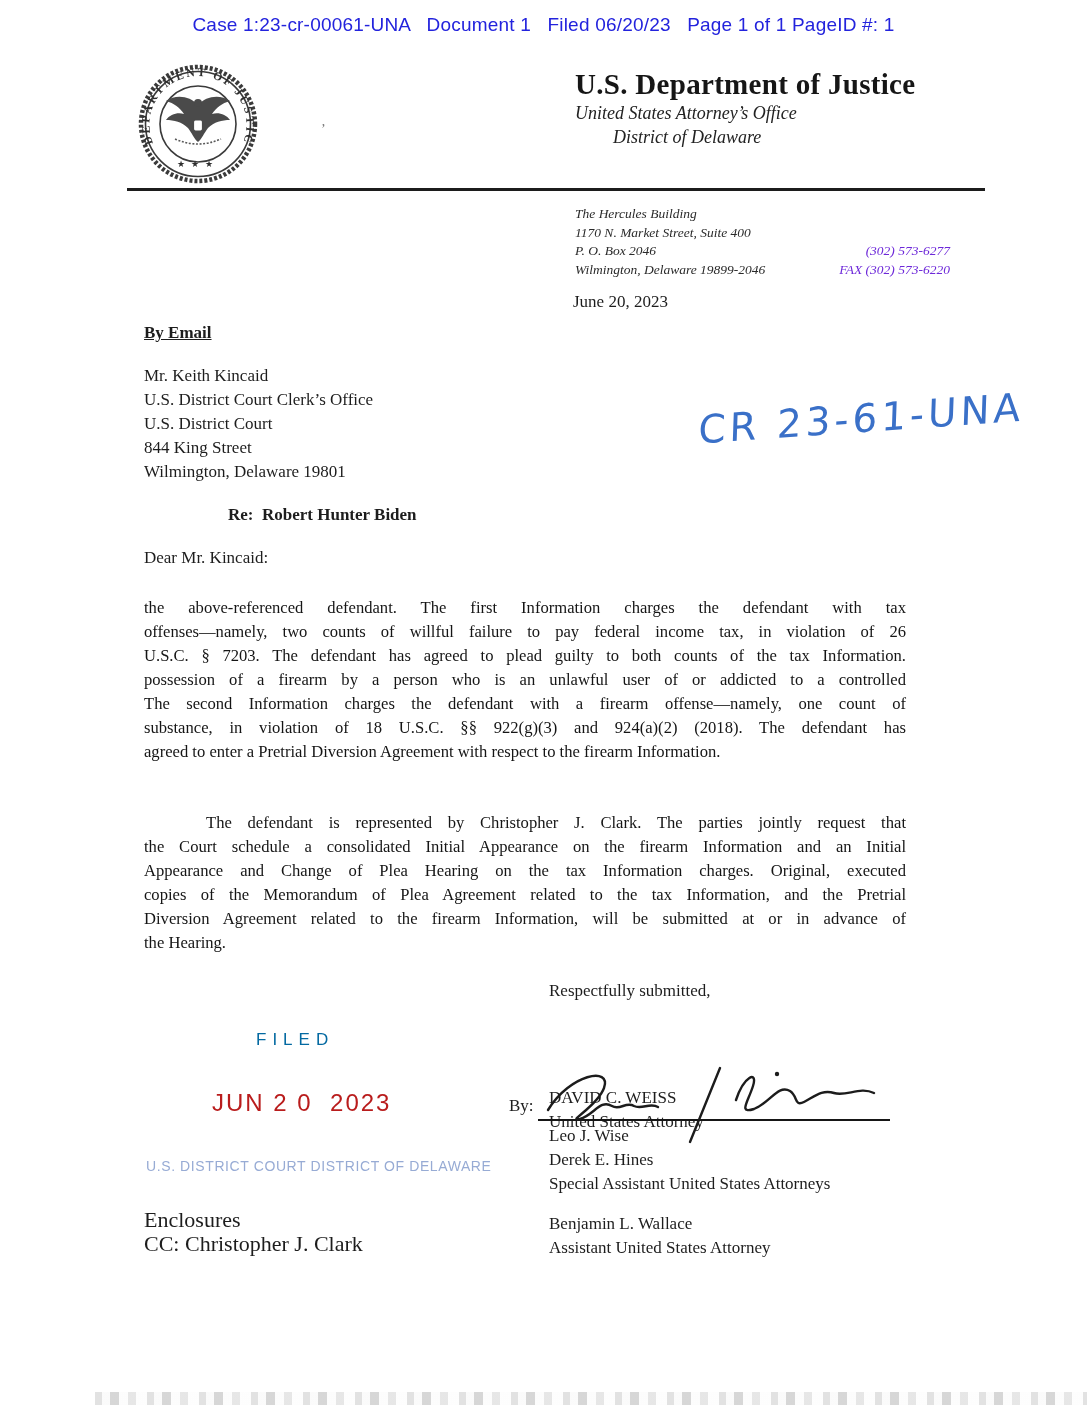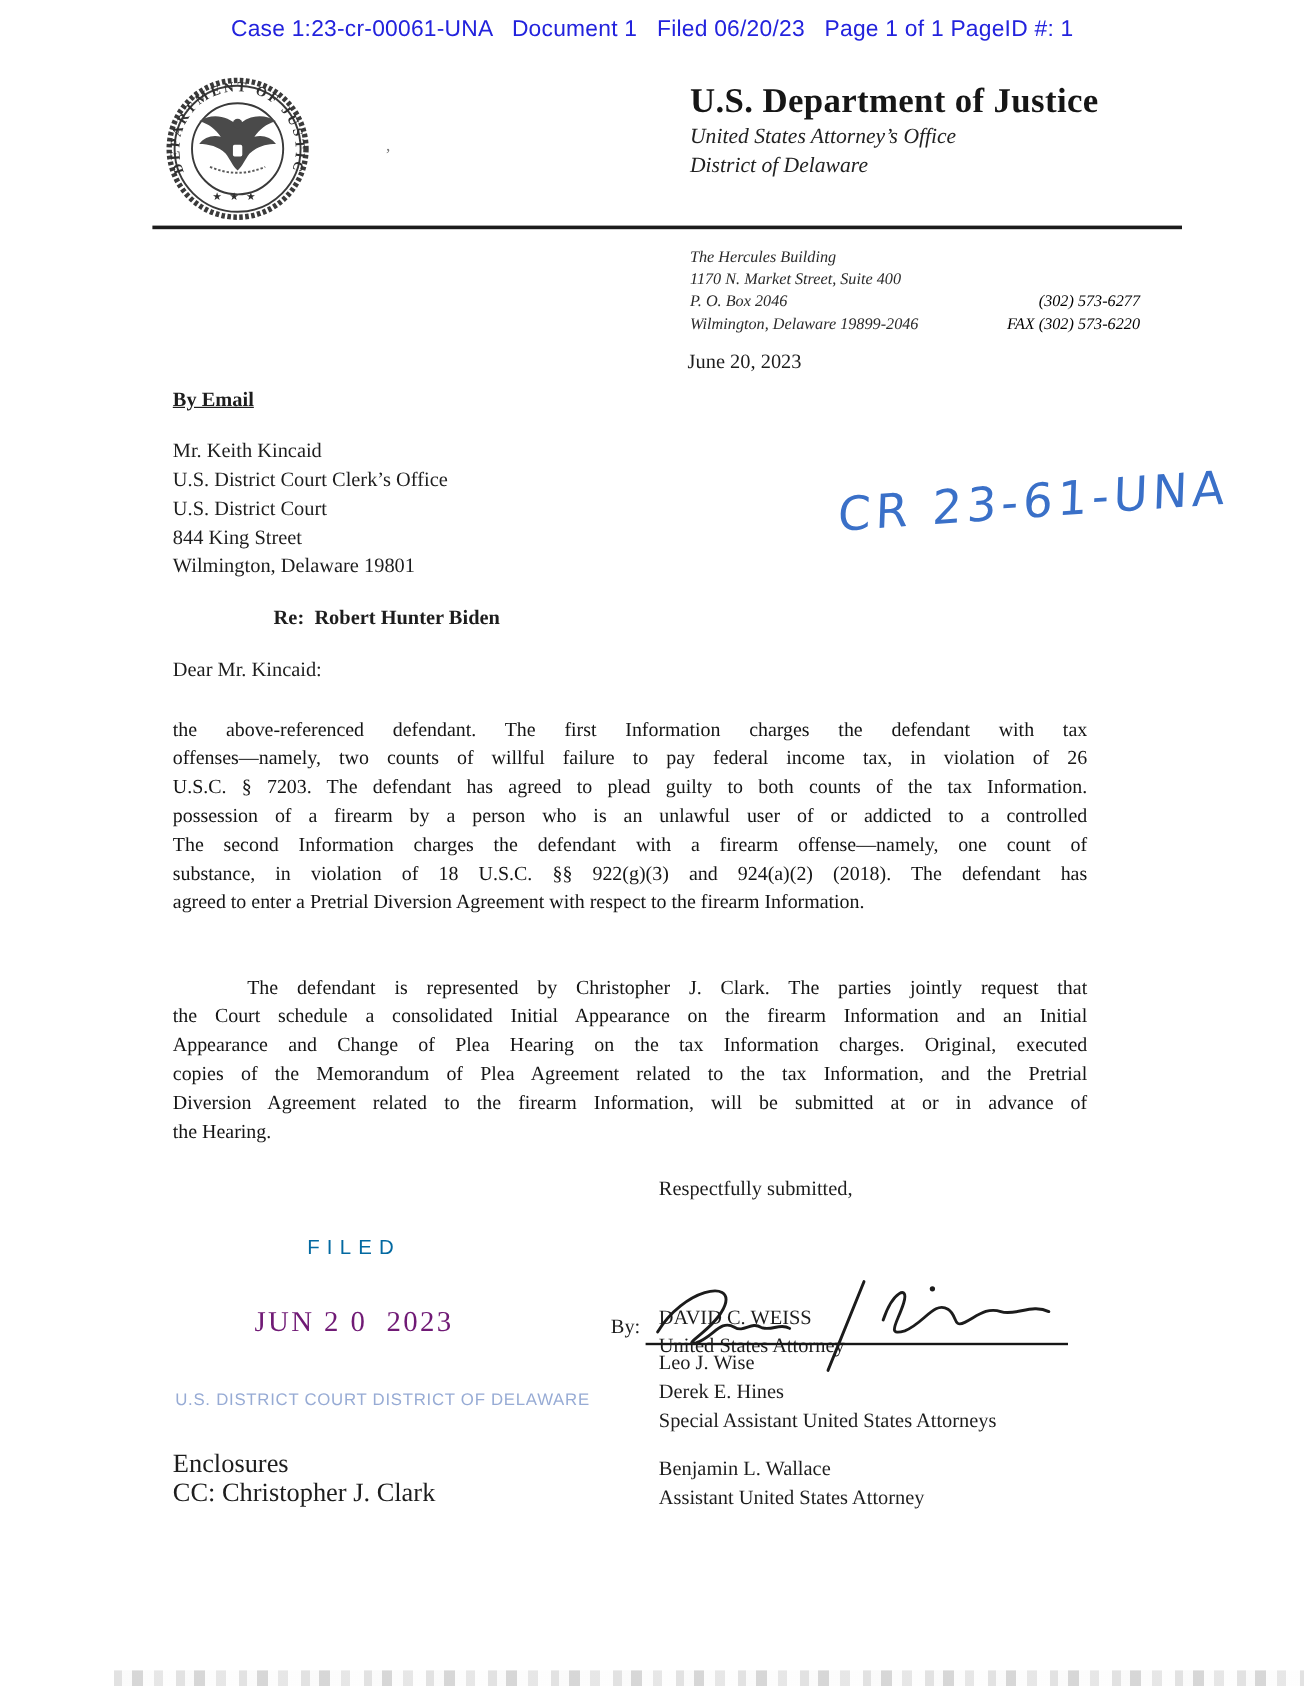--- a/index.html
+++ b/index.html
@@ -12,21 +12,21 @@
   .case-header{
     top:14px;left:0;width:100%;text-align:center;
     font-family:"Liberation Sans", sans-serif;font-size:19px;color:#2323dd;
     letter-spacing:.2px;white-space:pre;
   }
   
   .doj-title{top:68px;left:575px;font-size:29px;font-weight:bold;letter-spacing:.3px;color:#161616;}
   .doj-sub{left:575px;font-style:italic;font-size:18px;color:#222;}
   .rule{top:188px;left:127px;width:858px;height:3px;background:#1c1c1c;}
   .addr{left:575px;top:205px;font-style:italic;font-size:13.5px;line-height:18.5px;color:#2a2a2a;}
-  .phones{left:700px;top:242px;width:250px;text-align:right;font-style:italic;font-size:13.5px;line-height:18.5px;color:#000000;}
+  .phones{left:700px;top:242px;width:250px;text-align:right;font-style:italic;font-size:13.5px;line-height:18.5px;color:#6d28d9;}
   .date{left:573px;top:292px;font-size:17px;}
   .by-email{left:144px;top:323px;font-size:17px;font-weight:bold;text-decoration:underline;}
   .recipient{left:144px;top:364px;font-size:17px;line-height:24px;}
   .cr-hand{
     left:698px;top:396px;font-family:"DejaVu Sans", sans-serif;
     font-size:39px;color:#3a70c8;letter-spacing:4px;
     transform:rotate(-4deg) skewX(-6deg);white-space:pre;
   }
   .re-line{left:205px;top:505px;font-size:17px;font-weight:bold;white-space:pre;margin-left:23px;}
   .salutation{left:144px;top:548px;font-size:17px;}
@@ -41,22 +41,22 @@
   .sig-line{top:1119px;left:538px;width:352px;height:2px;background:#161616;}
   .signers{top:1124px;}
   .second-signer{top:1212px;}
   .footer-block{left:144px;top:1208px;font-size:22px;line-height:24px;}
   
   .stamp-filed{
     left:256px;top:1030px;font-family:"Liberation Sans", sans-serif;
     font-size:17px;letter-spacing:6px;color:#0369a1;
   }
   .stamp-date{
-    left:212px;top:1089px;font-family:Liberation Serif, serif;
-    font-size:24px;letter-spacing:2px;color:#701a75;white-space:pre;
+    left:212px;top:1089px;font-family:Liberation Sans, sans-serif;
+    font-size:24px;letter-spacing:2px;color:#b91c1c;white-space:pre;
   }
   .stamp-court{
     left:146px;top:1158px;font-family:"Liberation Sans", sans-serif;
     font-size:14px;letter-spacing:.6px;color:#8ca2d0;opacity:.9;white-space:pre;
   }
   .speck{left:321px;top:122px;font-size:14px;color:#777;}
   .scan-noise{
     top:1392px;left:95px;right:0;height:13px;
     background:repeating-linear-gradient(90deg,
       rgba(110,110,110,.20) 0 7px, rgba(170,170,170,.05) 7px 15px,
@@ -86,21 +86,21 @@
     <path d="M61,42 C53,33 39,31 29,38 C37,40 43,45 47,51 C41,49 33,51 29,57 C37,57 45,59 51,65 C55,70 57,76 61,79 C65,76 67,70 71,65 C77,59 85,57 93,57 C89,51 81,49 75,51 C79,45 85,40 93,38 C83,31 69,33 61,42 Z" fill="#4a4a4a"></path>
     <circle cx="61" cy="40" r="4" fill="#4a4a4a"></circle>
     <rect x="56.5" y="57" width="9" height="11" rx="2" fill="#ffffff" stroke="#4a4a4a" stroke-width="1.2"></rect>
     <path d="M38,76 Q61,86 84,76" stroke="#5a5a5a" stroke-width="1.6" fill="none" stroke-dasharray="2 1.6"></path>
   </svg>
 </div>
 <div class="abs speck">’</div>
 
 <div class="abs doj-title">U.S. Department of Justice</div>
 <div class="abs doj-sub" style="top:103px;">United States Attorney’s Office</div>
-<div class="abs doj-sub" style="top:127px;">District of Delaware</div>
+<div class="abs doj-sub" style="top:127px;margin-left:38px;">District of Delaware</div>
 <div class="abs rule"></div>
 
 <div class="abs addr">
     <div>The Hercules Building</div>
     <div>1170 N. Market Street, Suite 400</div>
     <div>P. O. Box 2046</div>
     <div>Wilmington, Delaware 19899-2046</div>
   </div>
 <div class="abs phones">
   <div>(302) 573-6277</div>

